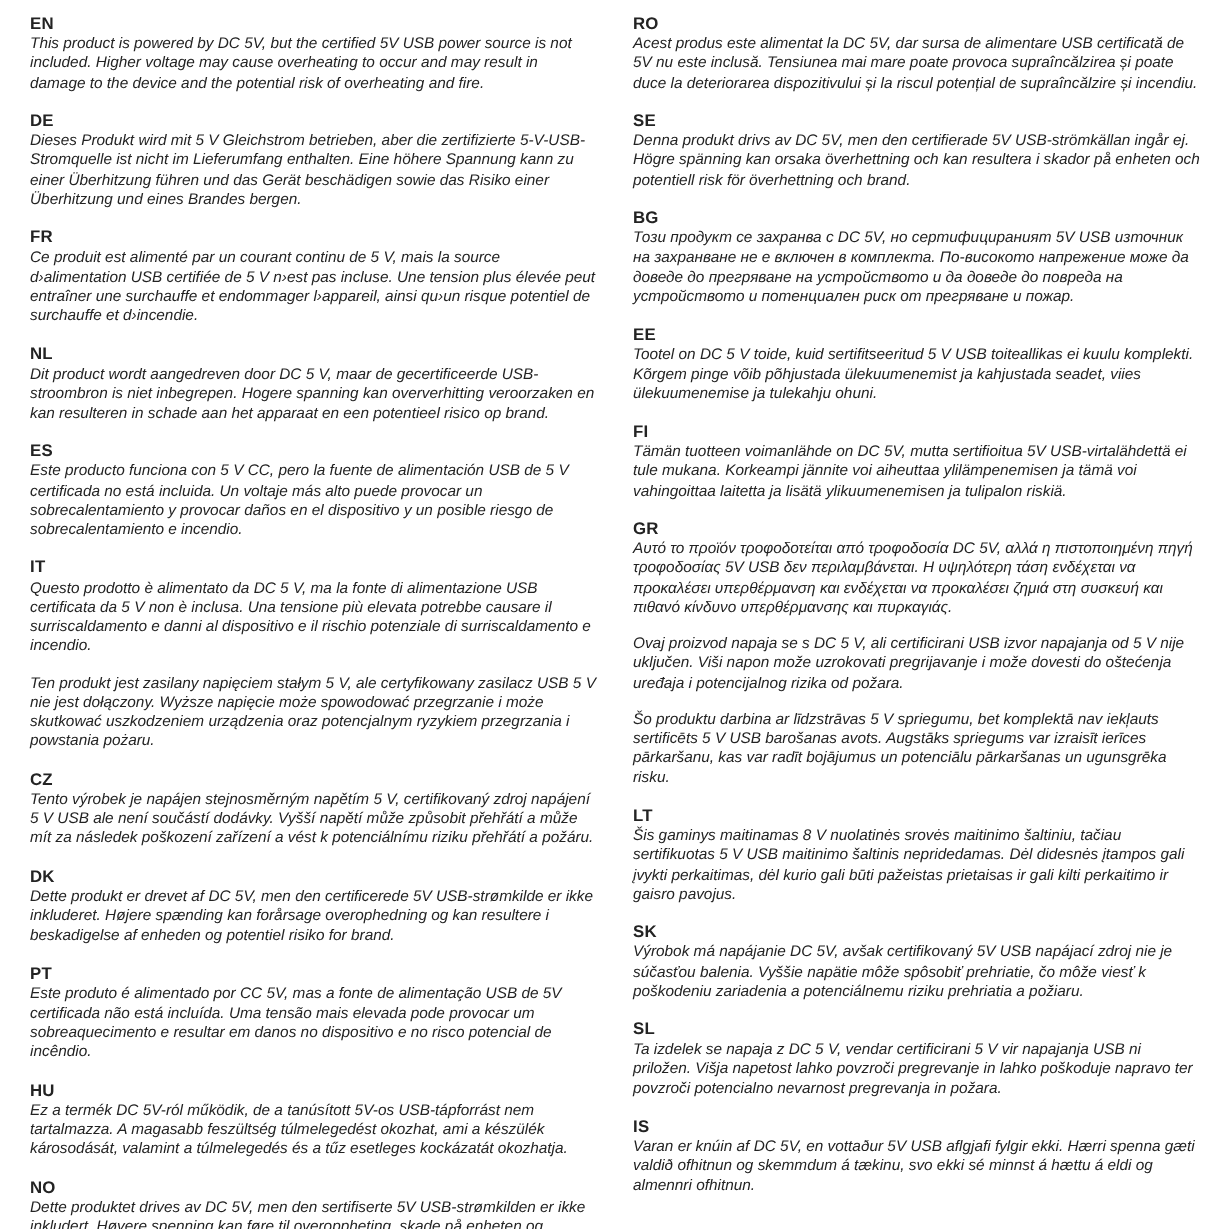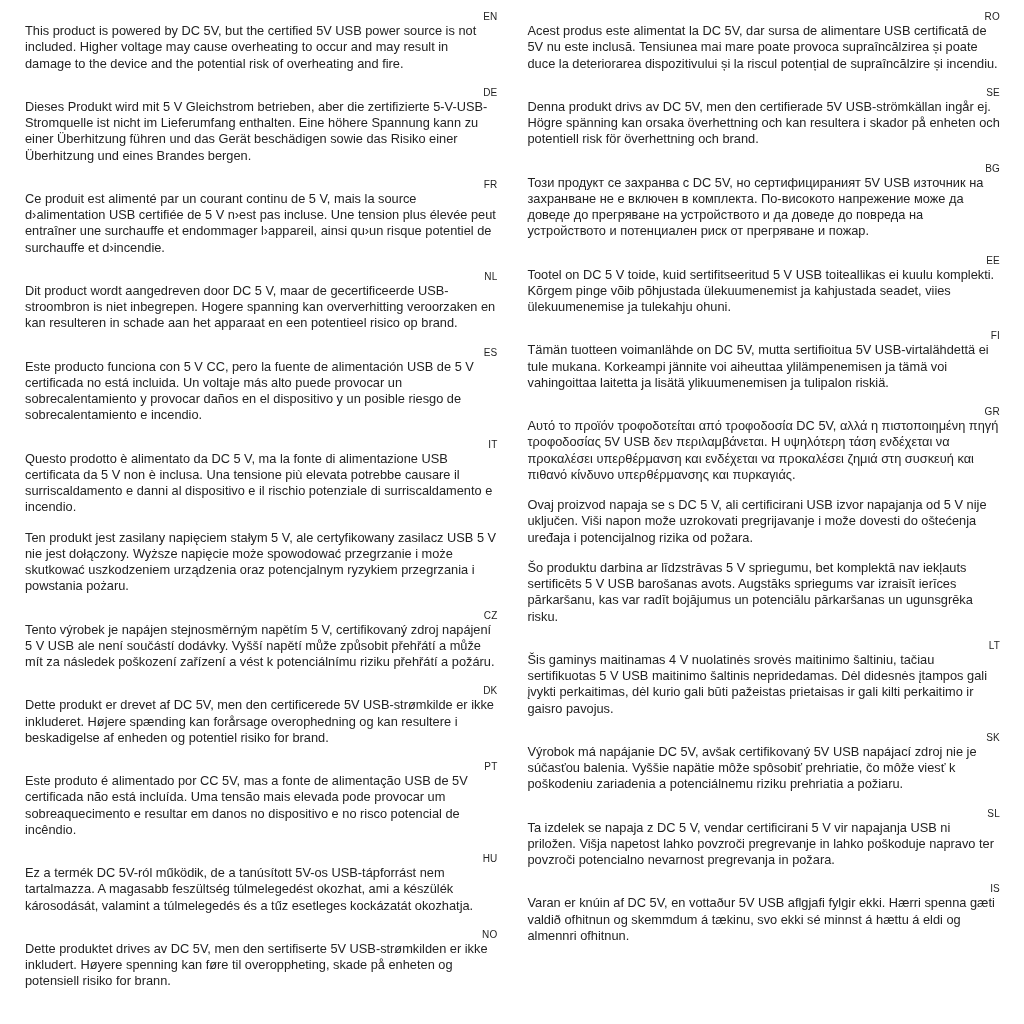--- a/index.html
+++ b/index.html
@@ -19,31 +19,31 @@
     background: #ffffff;
   }
   .col {
     flex: 1 1 0;
     min-width: 0;
   }
   .entry {
     margin: 0 0 14px 0;
   }
   .code {
-    font-size: 10px;
+    font-size: 14px;
     line-height: 1.3;
-    font-weight: 400;
+    font-weight: 700;
     margin: 0;
     letter-spacing: 0.2px;
-    text-align: right;
   }
   .text {
     font-size: 12.8px;
     line-height: 1.27;
     margin: 0;
+    font-style: italic;
   }
 </style>
 </head>
 <body>
 
 <div class="page">
 
   <div class="col">
     <section class="entry">
       <h2 class="code">EN</h2>
@@ -120,21 +120,21 @@
       <p class="text">Αυτό το προϊόν τροφοδοτείται από τροφοδοσία DC 5V, αλλά η πιστοποιημένη πηγή τροφοδοσίας 5V USB δεν περιλαμβάνεται. Η υψηλότερη τάση ενδέχεται να προκαλέσει υπερθέρμανση και ενδέχεται να προκαλέσει ζημιά στη συσκευή και πιθανό κίνδυνο υπερθέρμανσης και πυρκαγιάς.</p>
     </section>
     <section class="entry">
       <p class="text">Ovaj proizvod napaja se s DC 5 V, ali certificirani USB izvor napajanja od 5 V nije uključen. Viši napon može uzrokovati pregrijavanje i može dovesti do oštećenja uređaja i potencijalnog rizika od požara.</p>
     </section>
     <section class="entry">
       <p class="text">Šo produktu darbina ar līdzstrāvas 5 V spriegumu, bet komplektā nav iekļauts sertificēts 5 V USB barošanas avots. Augstāks spriegums var izraisīt ierīces pārkaršanu, kas var radīt bojājumus un potenciālu pārkaršanas un ugunsgrēka risku.</p>
     </section>
     <section class="entry">
       <h2 class="code">LT</h2>
-      <p class="text">Šis gaminys maitinamas 4 V nuolatinės srovės maitinimo šaltiniu, tačiau sertifikuotas 5 V USB maitinimo šaltinis nepridedamas. Dėl didesnės įtampos gali įvykti perkaitimas, dėl kurio gali būti pažeistas prietaisas ir gali kilti perkaitimo ir gaisro pavojus.</p>
+      <p class="text">Šis gaminys maitinamas 8 V nuolatinės srovės maitinimo šaltiniu, tačiau sertifikuotas 5 V USB maitinimo šaltinis nepridedamas. Dėl didesnės įtampos gali įvykti perkaitimas, dėl kurio gali būti pažeistas prietaisas ir gali kilti perkaitimo ir gaisro pavojus.</p>
     </section>
     <section class="entry">
       <h2 class="code">SK</h2>
       <p class="text">Výrobok má napájanie DC 5V, avšak certifikovaný 5V USB napájací zdroj nie je súčasťou balenia. Vyššie napätie môže spôsobiť prehriatie, čo môže viesť k poškodeniu zariadenia a potenciálnemu riziku prehriatia a požiaru.</p>
     </section>
     <section class="entry">
       <h2 class="code">SL</h2>
       <p class="text">Ta izdelek se napaja z DC 5 V, vendar certificirani 5 V vir napajanja USB ni priložen. Višja napetost lahko povzroči pregrevanje in lahko poškoduje napravo ter povzroči potencialno nevarnost pregrevanja in požara.</p>
     </section>
     <section class="entry">

